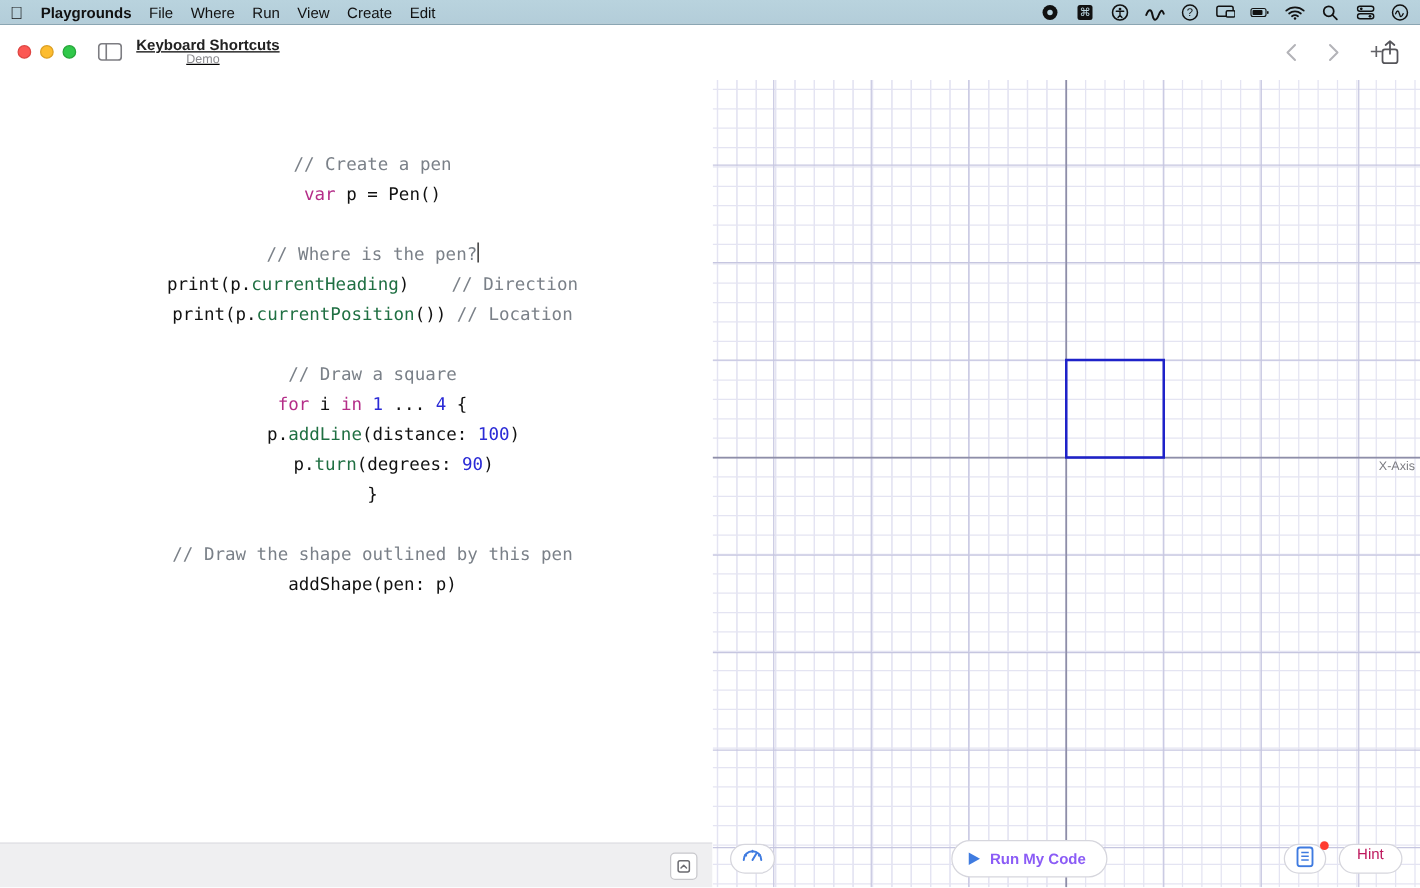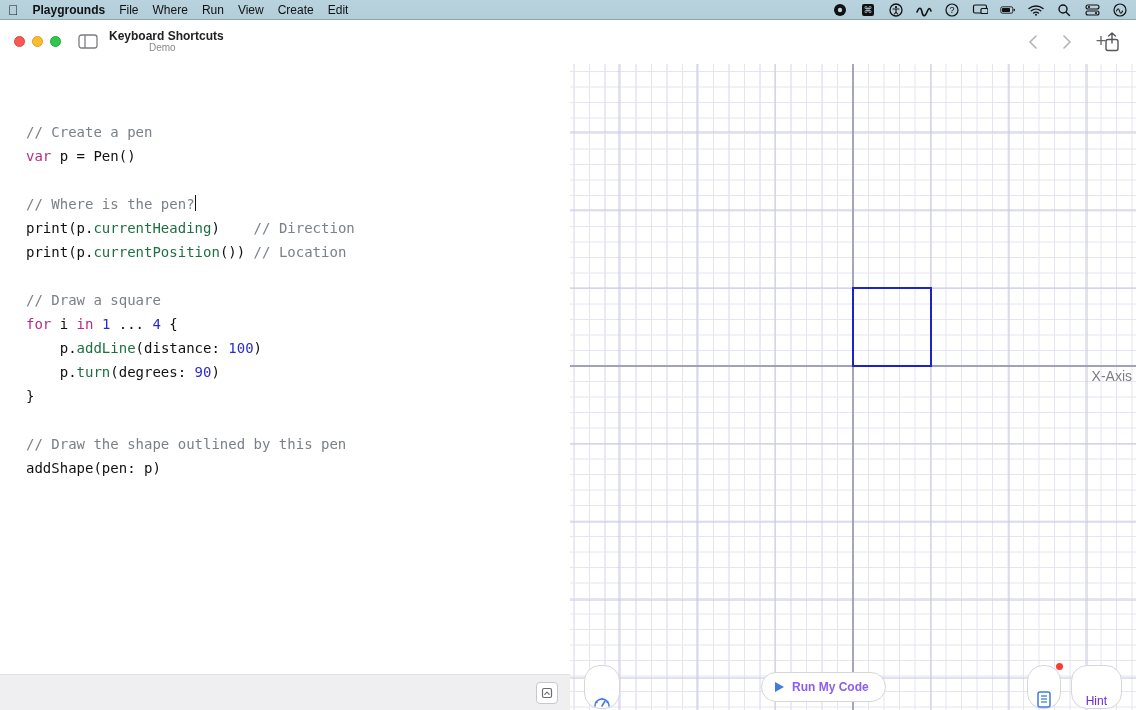--- a/index.html
+++ b/index.html
@@ -35,36 +35,36 @@
     gap: 10px;
     border-bottom: 1px solid rgba(0,0,0,0);
     background:#fff;
   }
   .traffic { display:flex; gap:7px; margin-right:6px;}
   .tl { width:11px; height:11px; border-radius:50%; }
   .tl.red{background:#fc5753;border:0.5px solid #de4643;}
   .tl.yellow{background:#fdbc2e;border:0.5px solid #dda023;}
   .tl.green{background:#30c84a;border:0.5px solid #27a63a;}
   .tab-icon { width:22px; height:18px; display:flex; align-items:center; justify-content:center; color:#6d6d72;}
-  .title-block { display:flex; flex-direction:column; line-height:1.05;}
+  .title-block { display:flex; flex-direction:column; line-height:1.05;text-decoration:underline;}
   .title-block .t1{ font-size:12px; font-weight:600; color:#222;}
   .title-block .t2{ font-size:10px; color:#8a8a8e;margin-left:40px;}
   .toolbar .spacer{flex:1;}
   .nav-btn{ width:22px; height:22px; display:flex; align-items:center; justify-content:center; color:#a9a9ad;}
   .nav-btn.add{ color:#626267; font-size:18px; font-weight:300;}
 
   
   .main {
     position:absolute; top:64px; left:0; right:0; bottom:0;
     display:flex;
   }
   .left-pane {
     width: 570px; height:100%;
     position:relative;
-    display:flex; flex-direction:column;
+    display:flex; flex-direction:column;text-align:center;
   }
   .code-area{
     flex:1; overflow:auto;
     padding: 56px 0 0 26px;
     font-family: "SF Mono","Menlo","Consolas",monospace;
     font-size: 14px;
     line-height: 24px;
     color:#111;
     white-space: pre;
   }
@@ -100,26 +100,26 @@
 
   
   .live-controls{
     position:absolute; left:0; right:0; bottom:0;
     height:46px;
     display:flex; align-items:center;
     padding: 0 14px;
     gap:10px;
   }
   .round-btn{
-    height:44px; min-width:28px;
+    height:24px; min-width:28px;
     border:1px solid #d6d6dd;
     border-radius:16px;
     background:#fff;
-    display:flex; align-items:flex-end; justify-content:center;
-    color:#6d28d9;
+    display:flex; align-items:flex-start; justify-content:center;
+    color:#be185d;
     padding:0 8px;
   }
   .run-pill{
     height:30px;
     border:1px solid #d6d6dd;
     border-radius:16px;
     background:#fff;
     display:flex; align-items:center; gap:7px;
     padding: 0 16px 0 12px;
     color:#8b5cf6;
@@ -128,21 +128,21 @@
   .live-controls .spacer{flex:1;}
   .badge-dot{
     position:relative;
   }
   .badge-dot::after{
     content:""; position:absolute; top:-3px; right:-3px;
     width:7px; height:7px; background:#ff3b30; border-radius:50%;
   }
 
   .axis-label{
-    position:absolute; font-size:14px; color:#7c7c82;
+    position:absolute; font-size:10px; color:#7c7c82;
   }
 </style>
 </head>
 <body>
 
 <div class="menubar">
   <div class="left">
     <span class="apple"></span>
     <span class="app">Playgrounds</span>
     <span>File</span>

